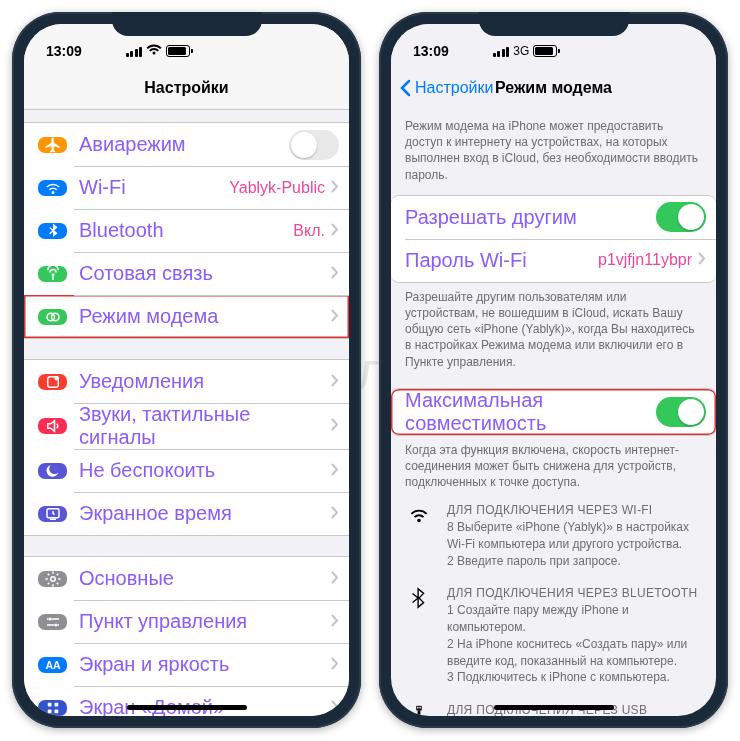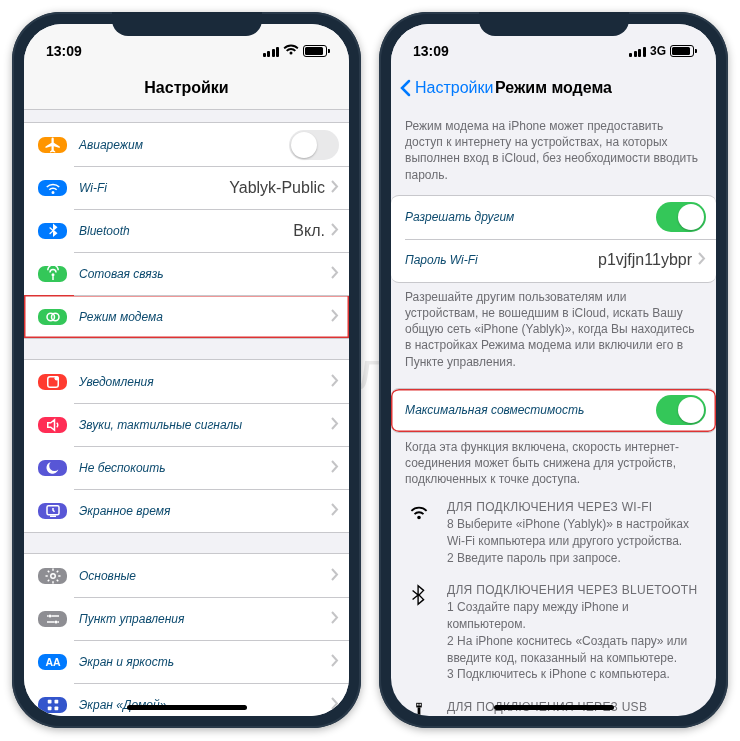--- a/index.html
+++ b/index.html
@@ -45,26 +45,26 @@
     top: 0; left: 50%;
     transform: translateX(-50%);
     width: 150px; height: 24px;
     background: #1a2a3a;
     border-radius: 0 0 16px 16px;
     z-index: 10;
   }
   .status-bar {
     height: 42px;
     display: flex;
-    justify-content: space-between;
     align-items: center;
     padding: 12px 22px 0;
     font-size: 14px;
     font-weight: 600;
     background: #f7f7f7;
+    gap: 44px;
   }
   .screen.detail .status-bar { background: #f2f2f6; }
   .status-right { display: flex; align-items: center; gap: 4px; }
   .status-icon { display:inline-block; }
   .nav-bar {
     height: 44px;
     display: flex;
     align-items: center;
     justify-content: center;
     position: relative;
@@ -94,22 +94,22 @@
   }
   .row.noicon + .row.noicon::before { left: 14px; }
   .row-icon {
     width: 29px; height: 16px; border-radius: 7px;
     margin-right: 12px;
     display:flex; align-items:center; justify-content:center;
     flex-shrink:0;
   }
   .row-icon svg { width: 18px; height: 18px; fill: #fff; }
   .row-body { flex: 1; display:flex; align-items:center; min-height:43px; padding-right: 10px; }
-  .row-label { flex:1; font-size: 12px; color:#0c4a6e;font-style:italic; }
-  .row-value { font-size: 16px; color: #404040; margin-right: 6px; }
+  .row-label { flex:1; font-size: 20px; color:#8b5cf6; }
+  .row-value { font-size: 16px; color: #ec4899; margin-right: 6px; }
   .chevron { color: #c4c4c6; }
   .chevron svg { width: 8px; height: 13px; }
   .toggle {
     width: 50px; height: 30px; border-radius: 15px;
     background: #e9e9ea; position: relative;
   }
   .toggle.on { background: #34c759; }
   .toggle::after {
     content:''; position:absolute; width:26px; height:26px;
     background:#fff; border-radius:50%;
@@ -377,21 +377,21 @@
   <div class="screen detail">
     <div class="status-bar">
       <span>13:09</span>
       <div class="status-right">
         <span class="signal-bars status-icon">
             <span></span>
             <span></span>
             <span></span>
             <span></span>
           </span>
-        <span style="font-size:12px;font-weight:700">3G</span>
+        <span style="font-size:12px;font-weight:400">3G</span>
         <span class="battery-icon status-icon"></span>
       </div>
     </div>
     <div class="nav-bar">
       <div class="nav-back">
         <svg viewBox="0 0 12 18">
             <path d="M10 2L3 9l7 7" stroke="#007aff" stroke-width="2.5" fill="none" stroke-linecap="round"></path>
           </svg>
         <span>Настройки</span>
       </div>

